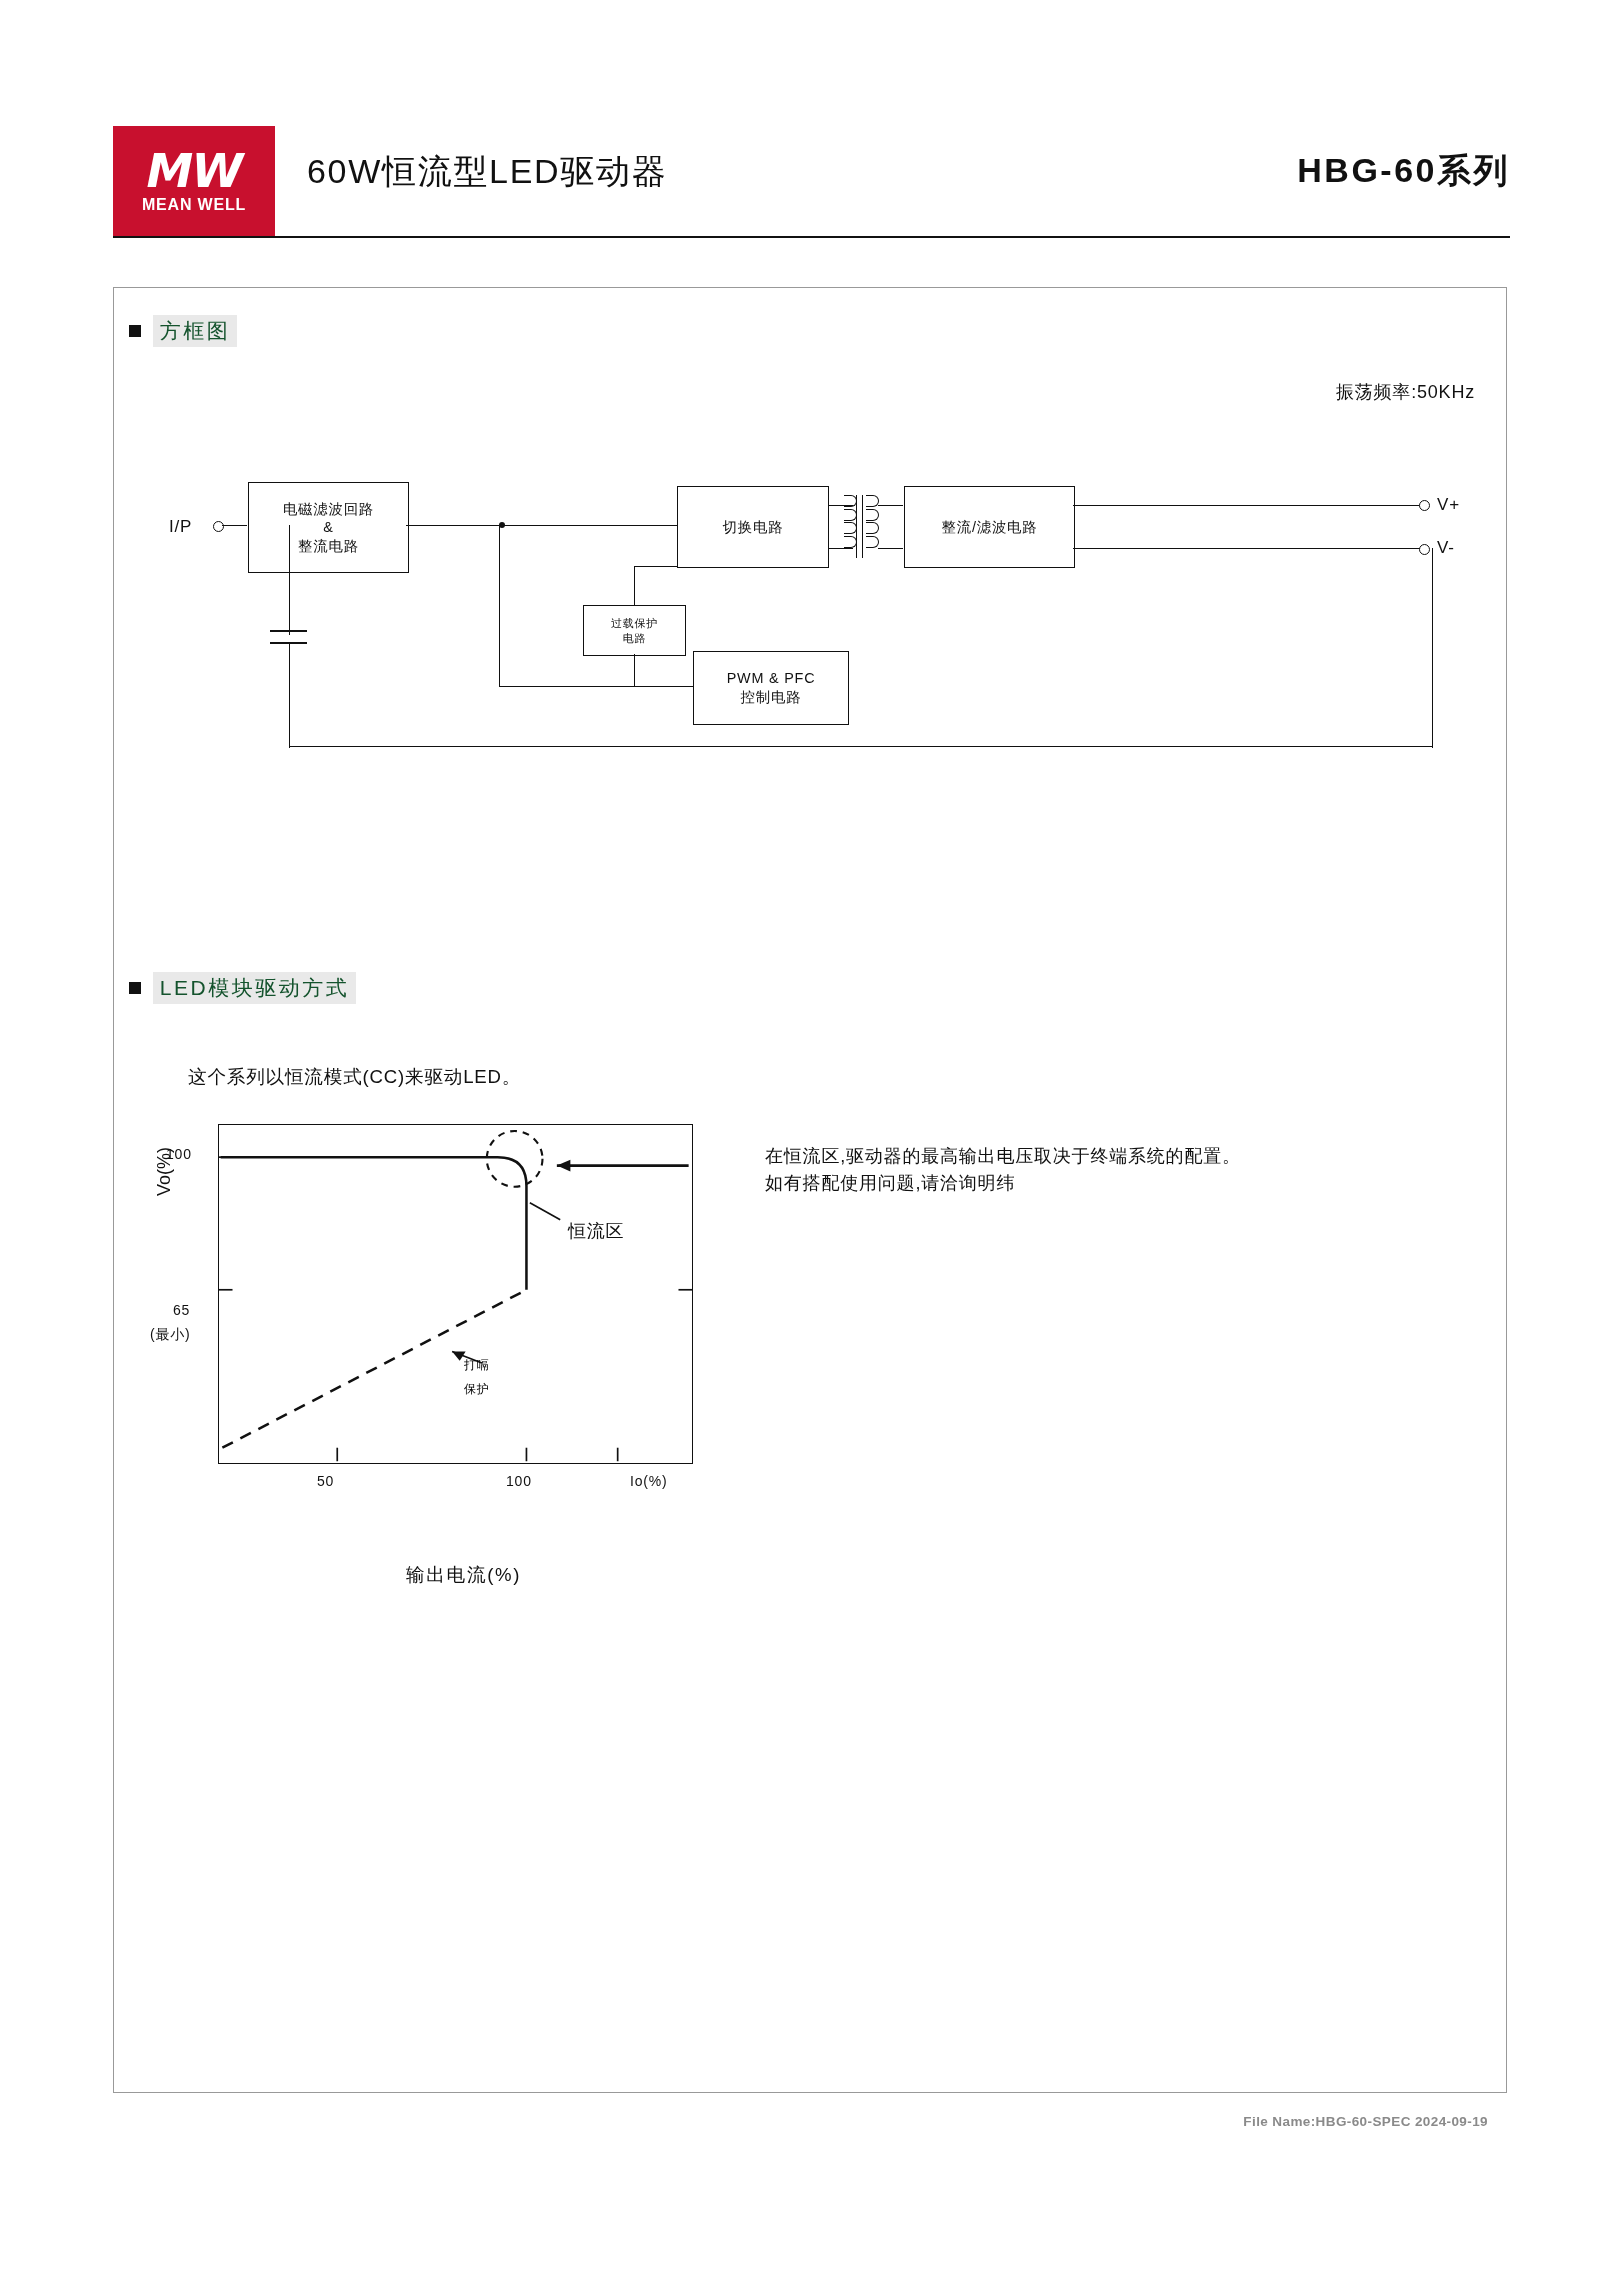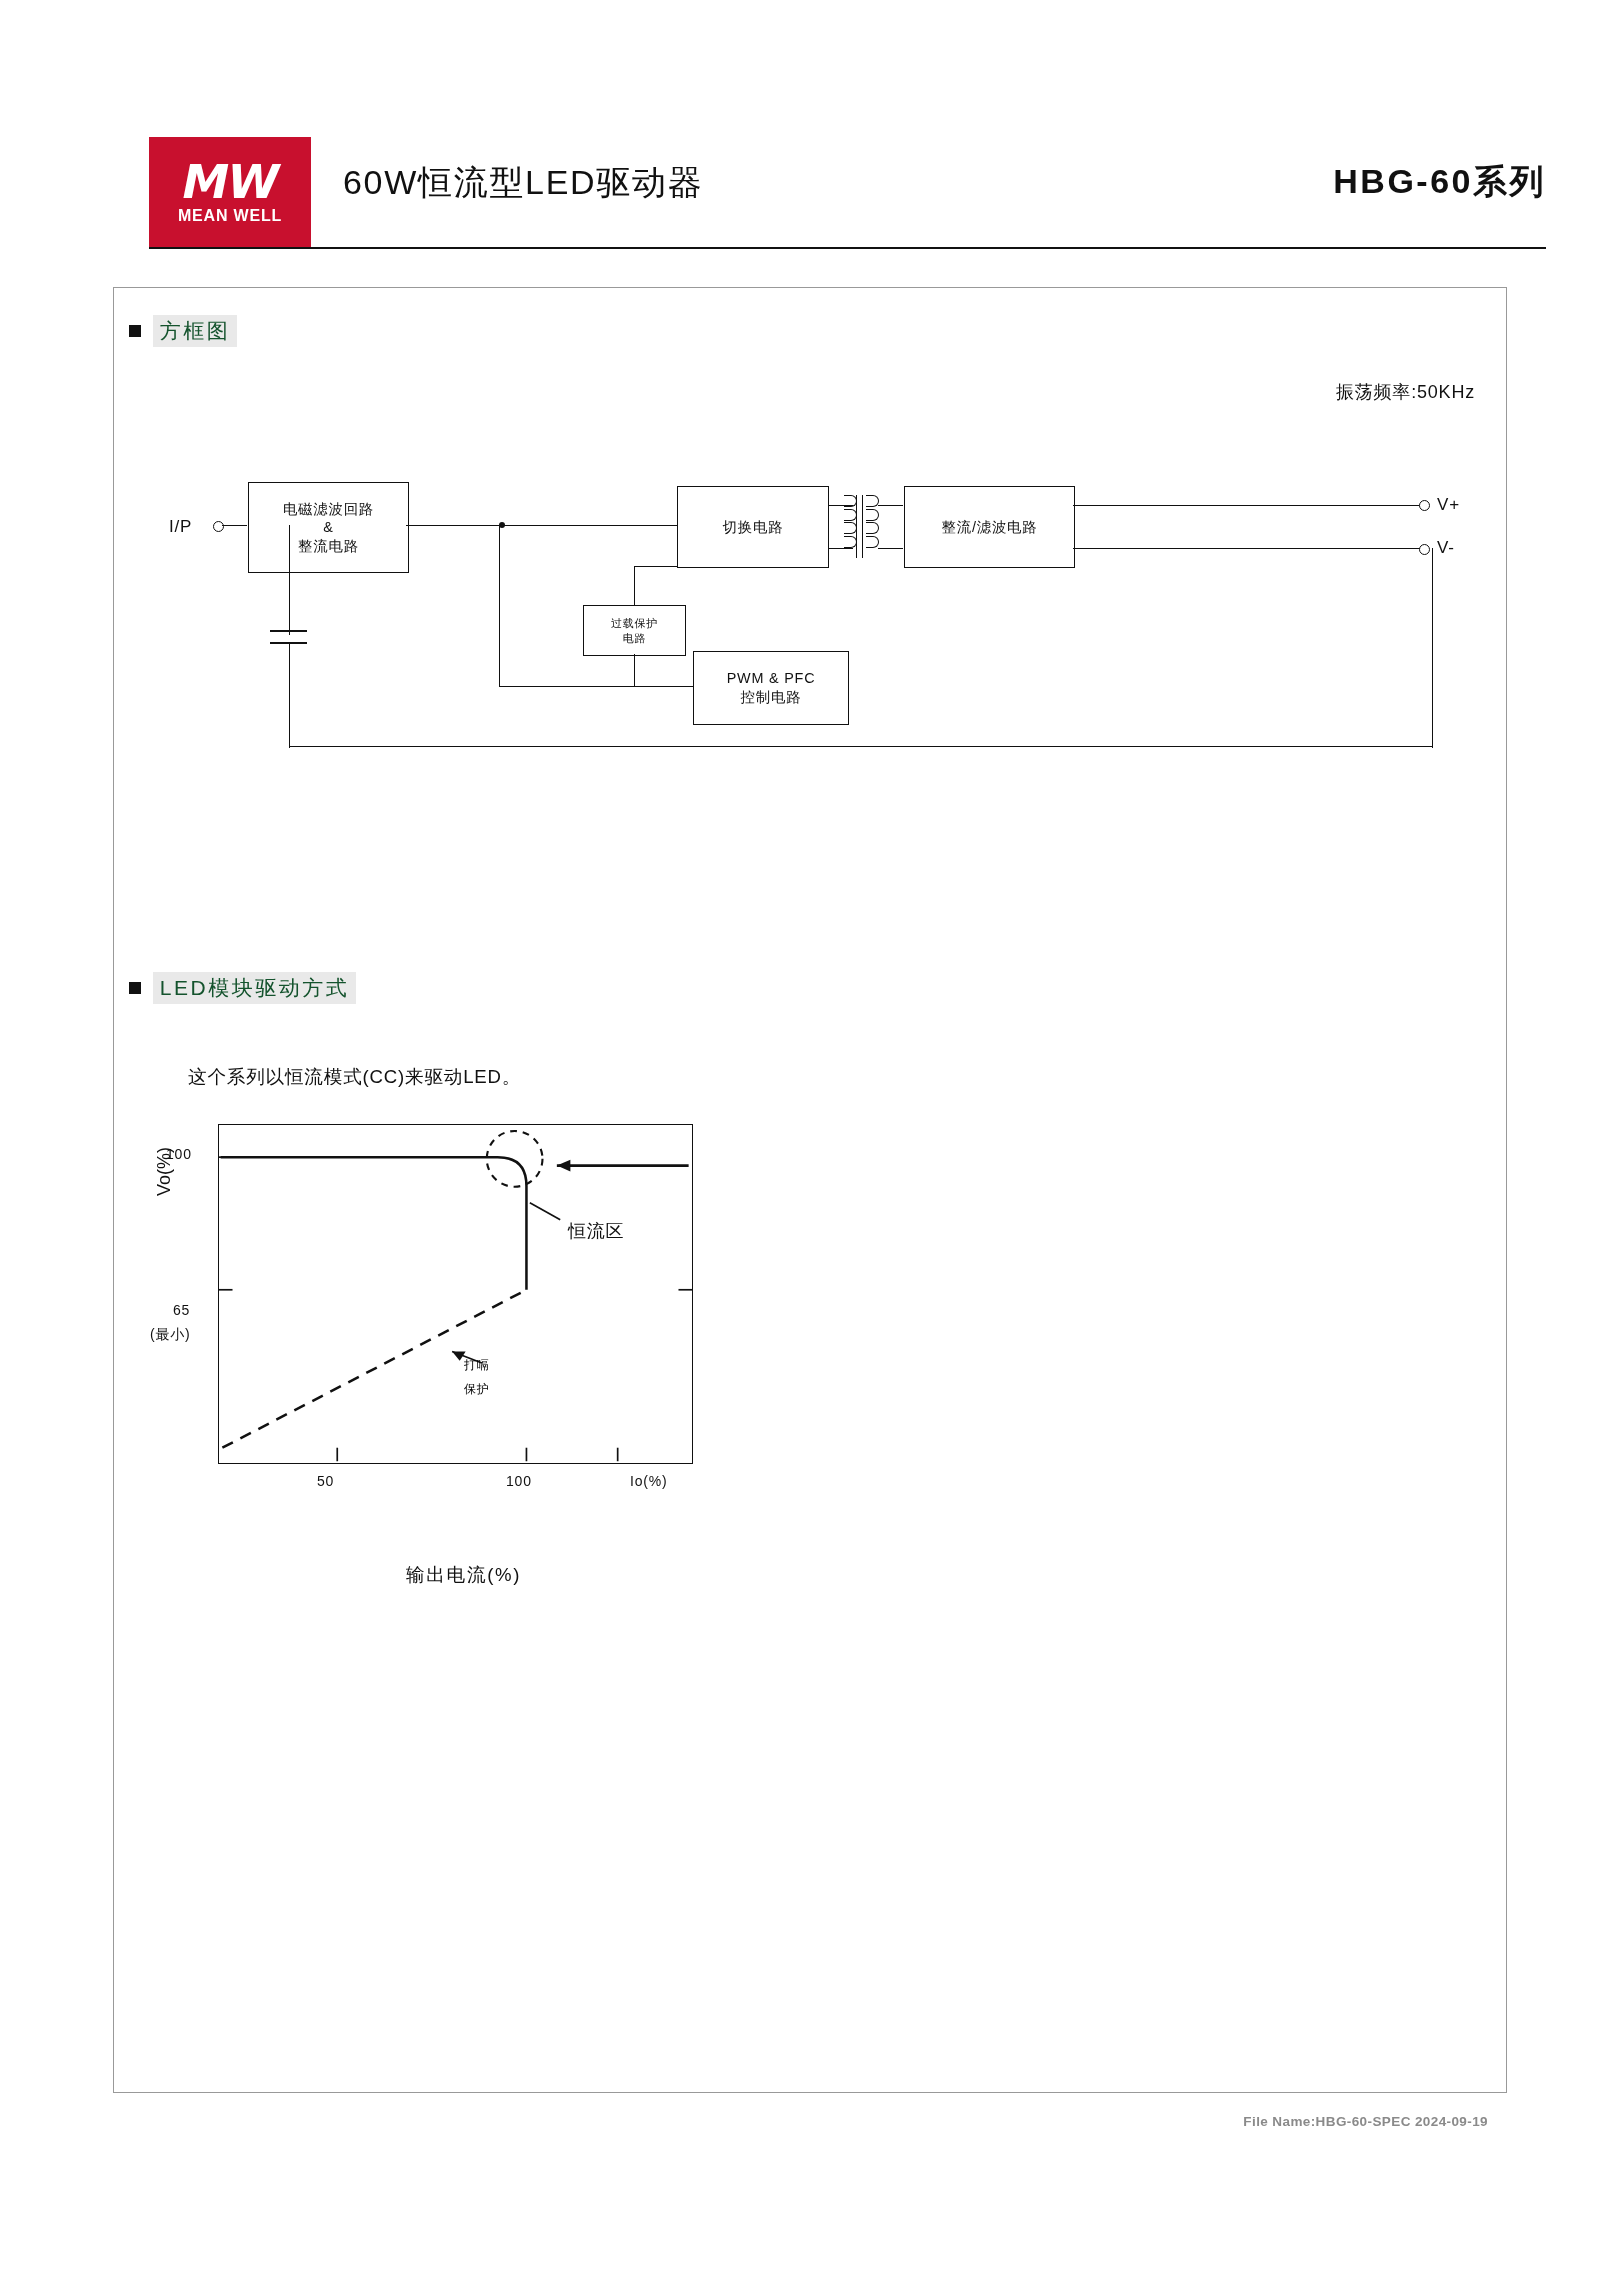--- a/index.html
+++ b/index.html
@@ -18,24 +18,23 @@
     position: absolute;
     left: 0; top: 0;
     width: 1623px;
     height: 2295px;
   }
 
   
   .header {
     position: absolute;
     left: 113px;
-    top: 135px;
+    top: 124px;
     width: 1397px;
     height: 110px;
-    margin-left: 36px;
   }
   .logo-box {
     position: absolute;
     left: 0;
     top: 1.7px;
     width: 162px;
     height: 110px;
     background: #c8102e;
     color: #ffffff;
     display: flex;
@@ -414,19 +413,23 @@
   <div class="axis-lbl" style="left:506px; top:1473px;">100</div>
   <div class="axis-lbl" style="left:630px; top:1473px;">Io(%)</div>
 
   <div class="region-lbl">恒流区</div>
 
   <div class="hiccup-lbl">
     <div>打嗝</div>
     <div>保护</div>
   </div>
 
+  <div class="cc-note">
+    <div>在恒流区,驱动器的最高输出电压取决于终端系统的配置。</div>
+    <div>如有搭配使用问题,请洽询明纬</div>
+  </div>
 
   <div class="graph-caption">输出电流(%)</div>
 
   <div class="footer">File Name:HBG-60-SPEC  2024-09-19</div>
 
 </div>
 
 
 </body></html>

